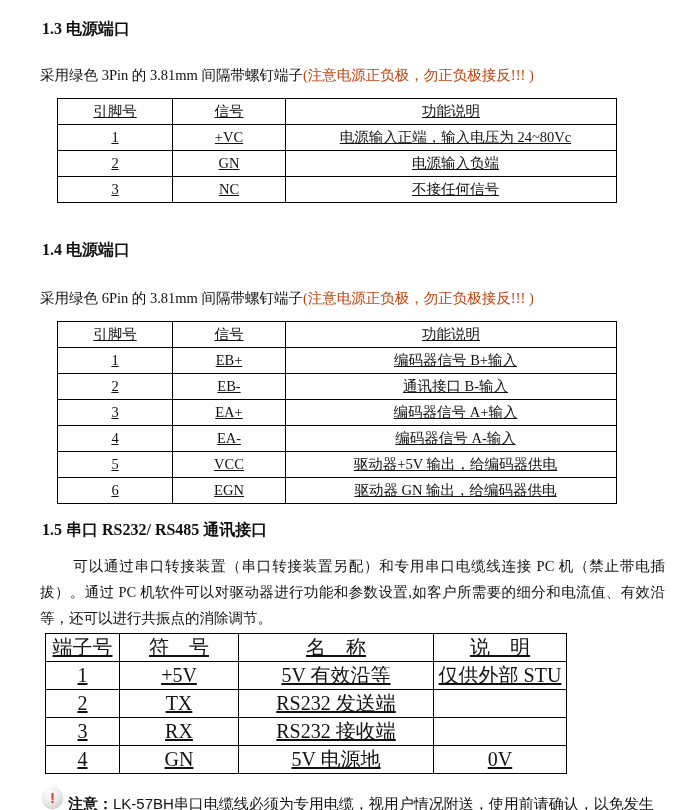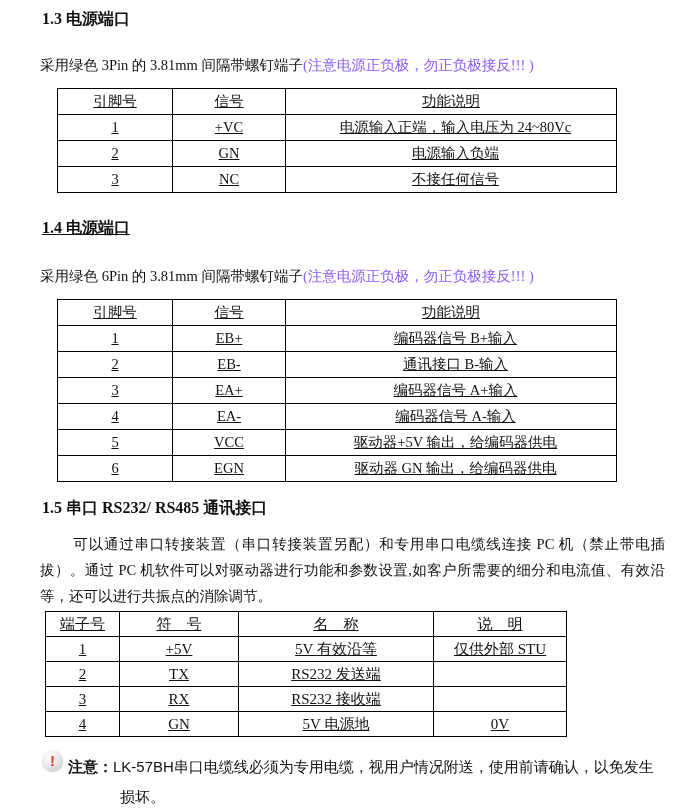--- a/index.html
+++ b/index.html
@@ -5,60 +5,60 @@
   * { margin: 0; padding: 0; box-sizing: border-box; }
   html, body { background: #ffffff; }
   body {
     width: 699px; height: 810px;
     font-family: "Liberation Serif", "DejaVu Serif", serif;
     color: #111111;
     overflow: hidden;
   }
   .page {
     width: 699px; height: 810px;
-    padding: 8px 34px 0 40px;
+    padding: 18px 34px 0 40px;
     background: #ffffff;
   }
   .heading {
     font-size: 16px;
     font-weight: bold;
     line-height: 22px;
     margin-left: 2px;
   }
   .h13 { margin-bottom: 26px; }
-  .h14 { margin-top: 24px; margin-bottom: 28px; text-decoration: underline; }
+  .h14 { margin-top: 36px; margin-bottom: 28px; }
   .h15 { margin-top: 15px; margin-bottom: 12px; }
   .intro {
     font-size: 14.5px;
     line-height: 19px;
     margin-bottom: 13px;
     white-space: nowrap;
   }
-  .red { color: #8b5cf6; }
+  .red { color: #c2410c; }
   table {
     border-collapse: collapse;
     table-layout: fixed;
     font-size: 14.5px;
   }
   td, th {
     border: 1px solid #000000;
     height: 26px;
     font-weight: normal;
     text-align: center;
     overflow: hidden;
     white-space: nowrap;
     text-decoration: underline;
   }
   .pin-table { margin-left: 17px; width: 559px; }
   .pin-table .c1 { width: 115px; }
   .pin-table .c2 { width: 113px; }
   .pin-table .c3 { width: 331px; }
   .pin-table tbody td:nth-child(3) { text-align: center; padding-left: 9px; }
   .serial-table { margin-left: 5px; width: 521px; margin-top: 2px; }
-  .serial-table td, .serial-table th { height: 25px; font-size: 15px; }
+  .serial-table td, .serial-table th { height: 25px; font-size: 20px; }
   .serial-table .c1 { width: 74px; }
   .serial-table .c2 { width: 119px; }
   .serial-table .c3 { width: 195px; }
   .serial-table .c4 { width: 133px; }
   .para {
     font-size: 14.5px;
     line-height: 26px;
     text-indent: 2.3em;
     text-align: justify;
     margin-top: 10px;

